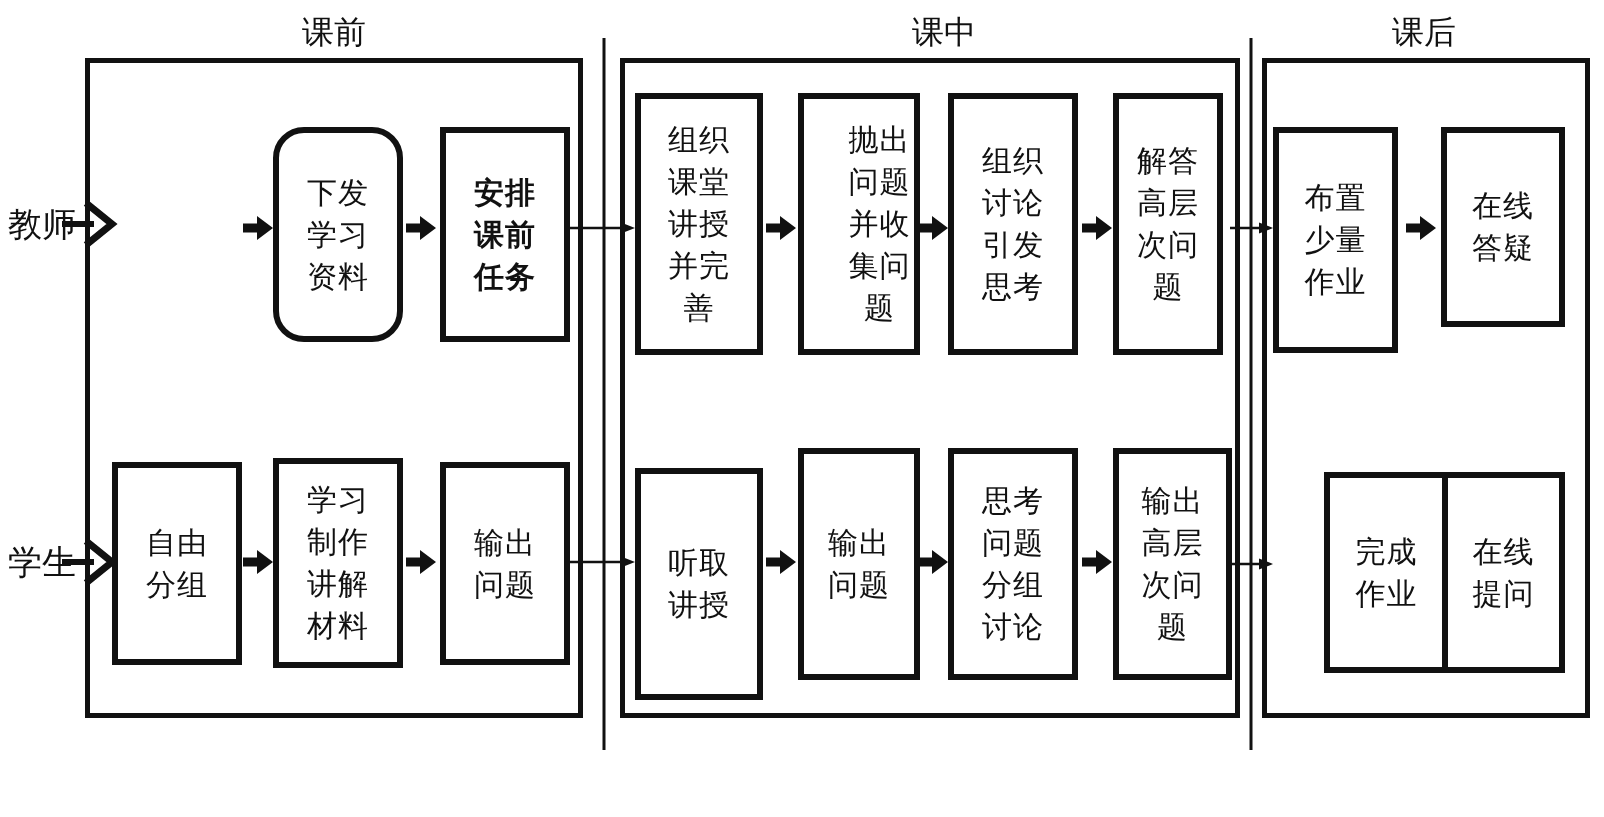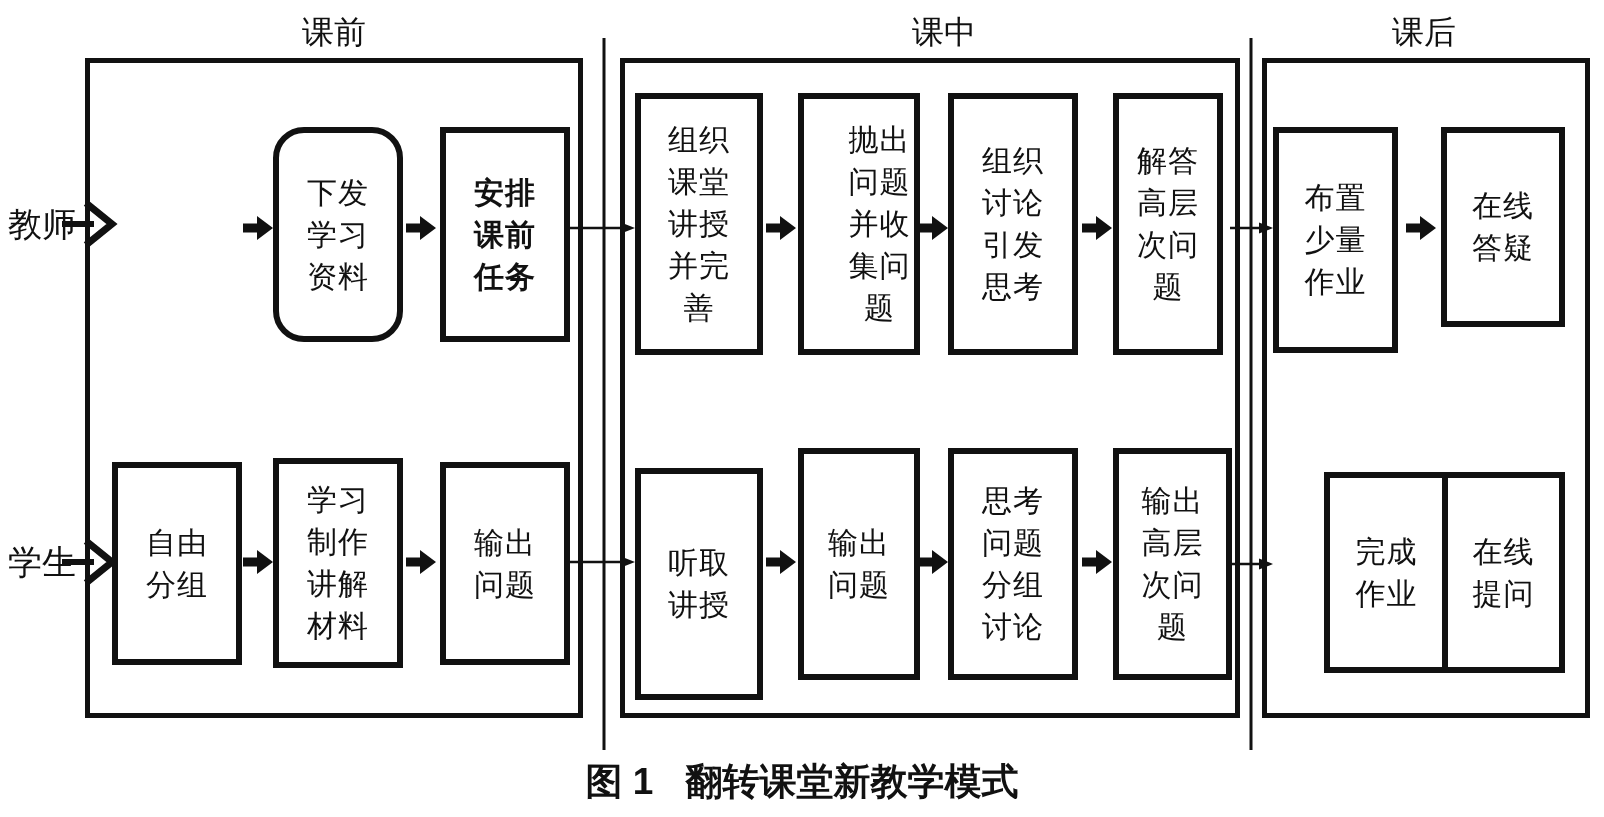--- a/index.html
+++ b/index.html
@@ -208,18 +208,14 @@
   </div>
   <div class="node" style="left:1324px;top:472px;width:125px;height:201px;">
     <span class="node-label">完成
 作业</span>
   </div>
   <div class="node" style="left:1442px;top:472px;width:123px;height:201px;">
     <span class="node-label">在线
 提问</span>
   </div>
 
-  <div class="caption">
-    <span>图 1</span>
-    <span>翻转课堂新教学模式</span>
-  </div>
 
 </div>
 
 </body></html>

